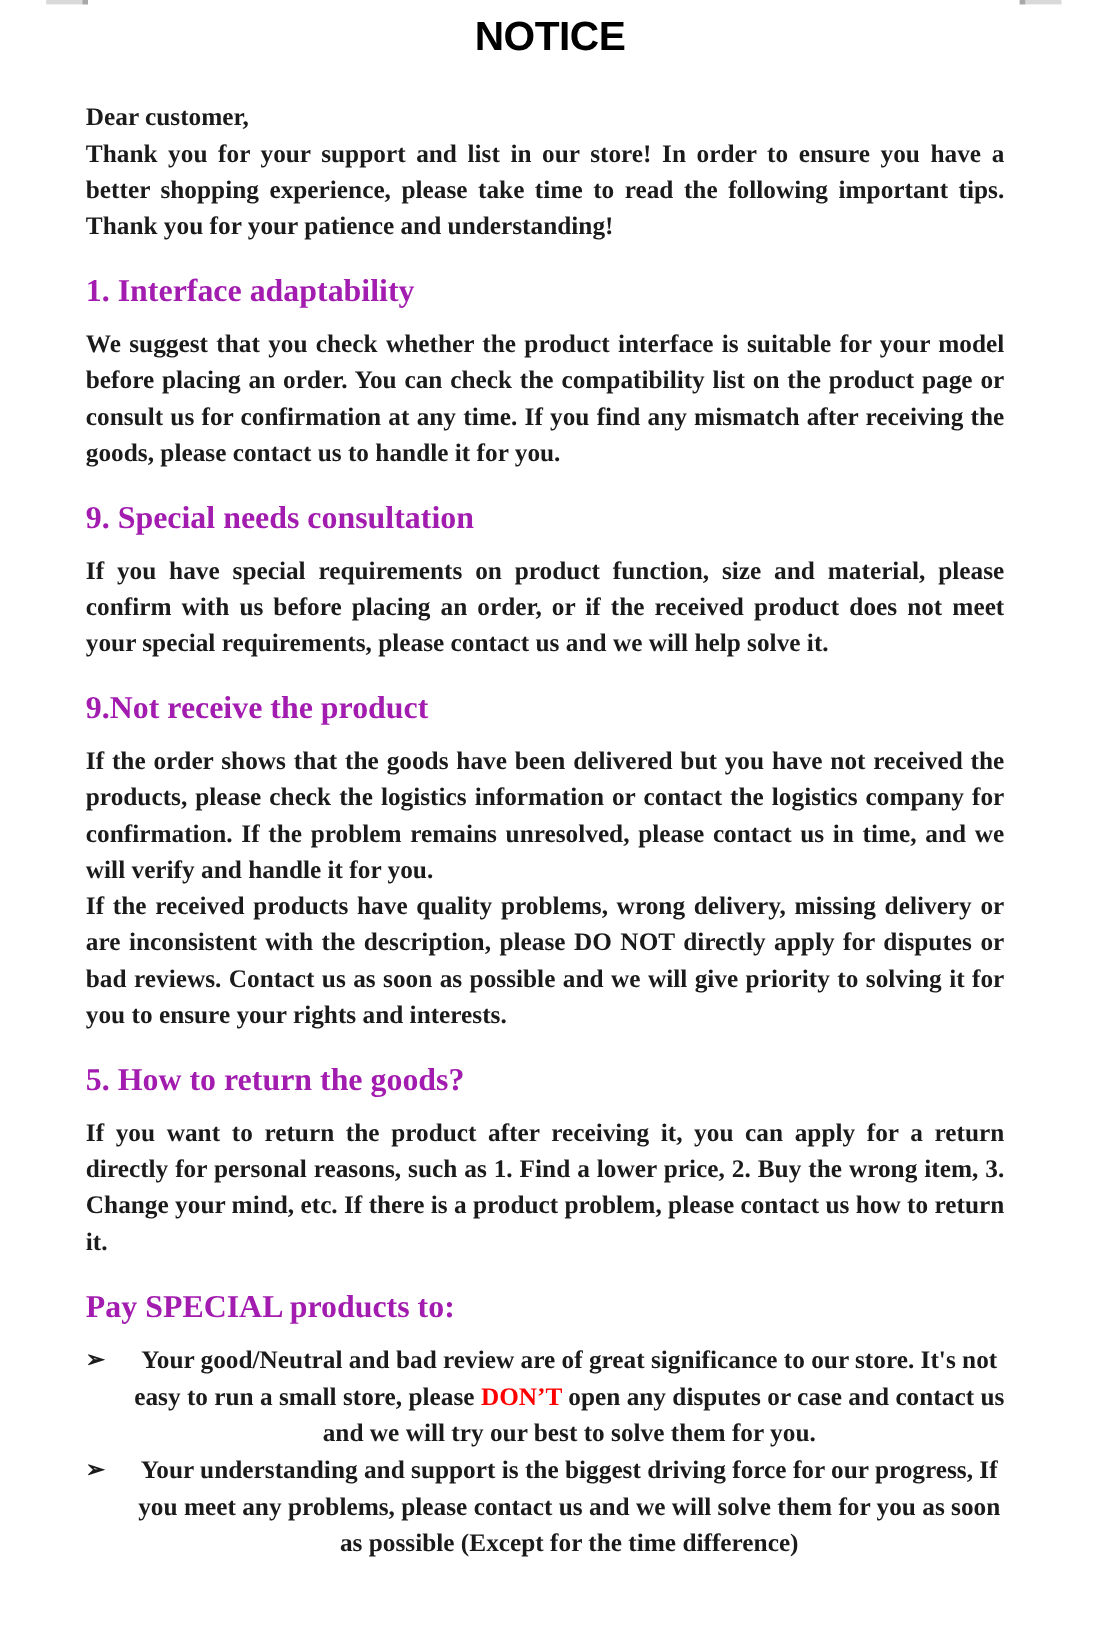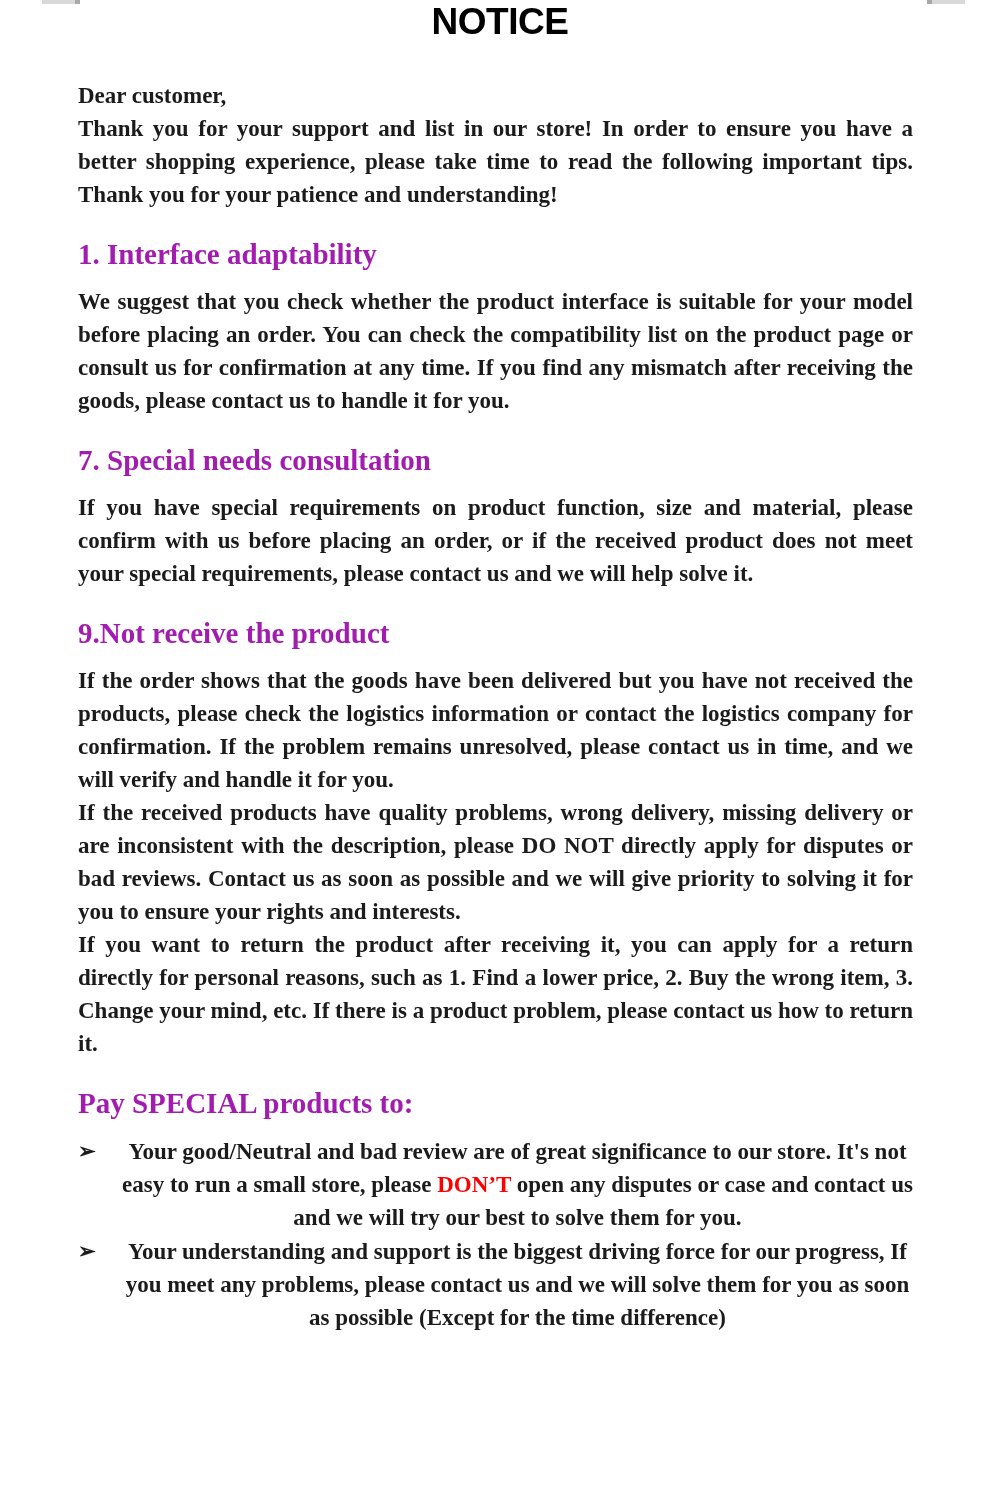--- a/index.html
+++ b/index.html
@@ -28,21 +28,21 @@
     position: absolute;
     top: 0;
     width: 5px;
     height: 4px;
     background: #a8a8a8;
   }
   .corner-tab.left::after  { right: 0; }
   .corner-tab.right::before{ left: 0; }
 
   h1.title {
-    margin-top: 2px;
+    margin-top: 13px;
     text-align: center;
     font-family: "Liberation Sans", "DejaVu Sans", sans-serif;
     font-weight: bold;
     font-size: 37px;
     line-height: 40px;
     letter-spacing: -0.5px;
     color: #000000;
   }
   .content {
     padding: 0 87px 0 78px;
@@ -101,34 +101,35 @@
 
     <p class="salutation">Dear customer,</p>
     <p class="body">Thank you for your support and list in our store! In order to ensure you have a better shopping experience, please take time to read the following important tips. Thank you for your patience and understanding!</p>
 
     <section>
       <h2 class="red-heading">1. Interface adaptability</h2>
       <p class="body">We suggest that you check whether the product interface is suitable for your model before placing an order. You can check the compatibility list on the product page or consult us for confirmation at any time. If you find any mismatch after receiving the goods, please contact us to handle it for you.</p>
     </section>
 
     <section>
-      <h2 class="red-heading">7. Special needs consultation</h2>
+      <h2 class="red-heading">9. Special needs consultation</h2>
       <p class="body">If you have special requirements on product function, size and material, please confirm with us before placing an order, or if the received product does not meet your special requirements, please contact us and we will help solve it.</p>
     </section>
 
     <section>
       <h2 class="red-heading">9.Not receive the product</h2>
       <p class="body">If the order shows that the goods have been delivered but you have not received the products, please check the logistics information or contact the logistics company for confirmation. If the problem remains unresolved, please contact us in time, and we will verify and handle it for you.</p>
     </section>
 
     <section>
       <p class="body">If the received products have quality problems, wrong delivery, missing delivery or are inconsistent with the description, please DO NOT directly apply for disputes or bad reviews. Contact us as soon as possible and we will give priority to solving it for you to ensure your rights and interests.</p>
     </section>
 
     <section>
+      <h2 class="red-heading">5. How to return the goods?</h2>
       <p class="body">If you want to return the product after receiving it, you can apply for a return directly for personal reasons, such as 1. Find a lower price, 2. Buy the wrong item, 3. Change your mind, etc. If there is a product problem, please contact us how to return it.</p>
     </section>
 
     <h2 class="red-heading">Pay SPECIAL products to:</h2>
 
     <ul class="attention-list">
       <li>
         <span class="bullet-marker">➢</span>
         <span class="bullet-text"><span>Your good/Neutral and bad review are of great significance to our store. It's not easy to run a small store, please </span><span class="hl">DON’T</span><span> open any disputes or case and contact us and we will try our best to solve them for you.</span></span>
       </li>

